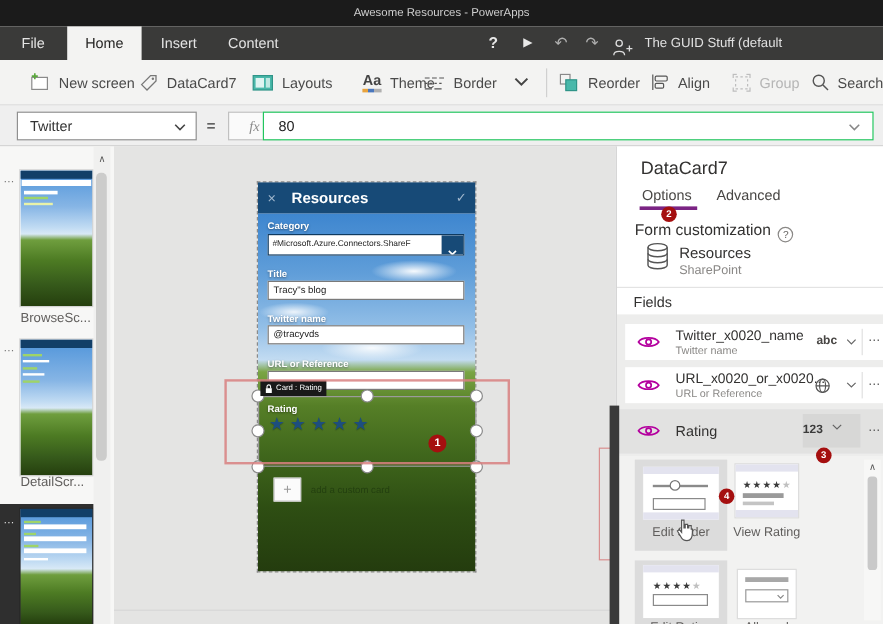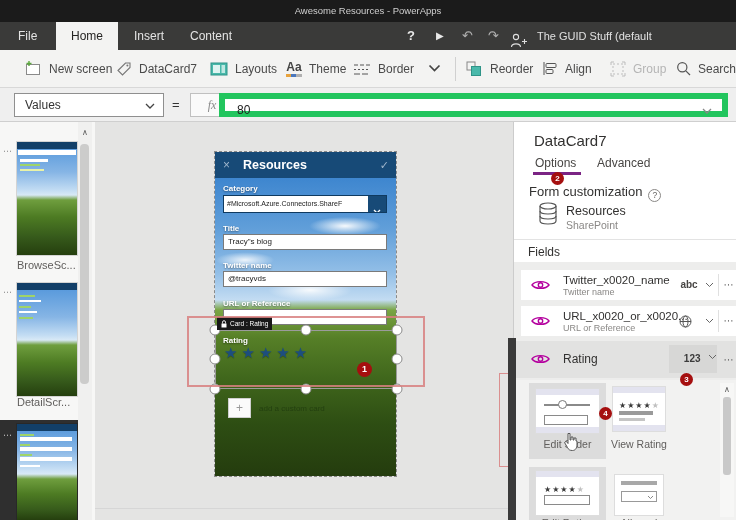--- a/index.html
+++ b/index.html
@@ -14,35 +14,35 @@
   .menu-item.active{background:#f3f3f2;color:#252423;padding:0;text-align:center;}
   .mb-ico{position:absolute;top:0;height:28px;line-height:28px;color:#e8e8e8;}
   .mb-env{position:absolute;left:537px;top:0;width:199px;height:28px;line-height:28px;
           font-size:11px;color:#e0e0e0;white-space:nowrap;overflow:hidden;}
   
   .toolbar{position:absolute;left:0;top:50px;width:736px;height:38px;background:#f3f3f2;
            border-bottom:1px solid #d8d8d8;box-sizing:border-box;}
   .tbtn{position:absolute;top:0;height:37px;display:flex;align-items:center;gap:7px;font-size:12px;color:#4a4a4a;}
   .tbtn.disabled{color:#b5b5b5;text-align:right;}
   .tb-sep{position:absolute;left:455px;top:7px;width:1px;height:24px;background:#d0d0d0;}
-  .aa-wrap{display:flex;flex-direction:column;align-items:center;line-height:1;}
+  .aa-wrap{display:flex;flex-direction:column;align-items:center;line-height:1;margin-left:16px;}
   .aa-glyph{font-size:12px;color:#444;font-weight:bold;}
   .aa-bar{width:16px;height:3px;margin-top:1px;
           background:linear-gradient(90deg,#e8a33d 0 5px,#4a77bd 5px 10px,#b0b0b0 10px 16px);}
   
   .propbar{position:absolute;left:0;top:88px;width:736px;height:34px;background:#efefef;
            border-bottom:1px solid #cfcfcf;box-sizing:border-box;}
   .prop-select{position:absolute;left:14px;top:5px;width:150px;height:24px;background:#fff;
                border:1px solid #8f8f8f;box-sizing:border-box;font-size:12px;color:#333;line-height:22px;padding-left:10px;}
   .prop-select svg{position:absolute;right:8px;top:9px;}
   .prop-eq{position:absolute;left:172px;top:9px;font-size:13px;color:#333;}
   .fx-box{position:absolute;left:190px;top:5px;width:44px;height:24px;background:#fafafa;border:1px solid #c0c0c0;
           box-sizing:border-box;text-align:center;line-height:22px;
           font-family:"Liberation Serif",serif;font-style:italic;font-size:12px;color:#8a8a8a;}
-  .formula{position:absolute;left:219px;top:5px;width:509px;height:24px;background:#fff;border:6px solid #22c55e;
+  .formula{position:absolute;left:219px;top:5px;width:509px;height:24px;background:#fff;border:1px solid #22c55e;
            box-sizing:border-box;font-size:12px;color:#222;line-height:22px;padding-left:12px;}
   .formula svg{position:absolute;right:10px;top:9px;}
   
   .sidebar{position:absolute;left:0;top:122px;width:95px;height:398px;background:#f7f7f6;}
   .sb-ellipsis{position:absolute;left:3px;font-size:9px;color:#777;letter-spacing:1px;}
   .mini{position:absolute;left:17px;width:60px;box-shadow:0 0 0 1px rgba(0,0,0,0.14);overflow:hidden;}
   .mini .mhead{position:absolute;left:0;top:0;width:100%;height:7px;background:#123f68;}
   .mini .bar{position:absolute;height:2px;}
   .sb-label{position:absolute;left:17px;font-size:11px;color:#605e5c;}
   .sb-selstrip{position:absolute;left:0;top:298px;width:78px;height:100px;background:#2f2f2f;}
@@ -219,21 +219,21 @@
       <svg width="15" height="15" viewBox="0 0 15 15">
           <circle cx="6.3" cy="6.3" r="4.6" fill="none" stroke="#555" stroke-width="1.2"></circle>
           <path d="M9.8 9.8 L14 14" stroke="#555" stroke-width="1.2"></path>
         </svg>
       <span>Search</span>
     </div>
   </div>
 
   <div class="propbar">
     <div class="prop-select">
-      <span>Values</span>
+      <span>Twitter</span>
       <svg width="10" height="7" viewBox="0 0 10 7">
           <path d="M1 1 L5 5 L9 1" fill="none" stroke="#444" stroke-width="1.3"></path>
         </svg>
     </div>
     <span class="prop-eq">=</span>
     <div class="fx-box"><span>fx</span></div>
     <div class="formula">
       <span>80</span>
       <svg width="10" height="7" viewBox="0 0 10 7">
           <path d="M1 1 L5 5 L9 1" fill="none" stroke="#888" stroke-width="1.3"></path>
@@ -392,21 +392,21 @@
       <span class="f-vline"></span>
       <span class="f-dots">⋯</span>
     </div>
 
     <div class="frow" style="left:0;top:219px;width:223px;height:37px;background:#e2e2e1">
       <svg class="f-eye" style="left:17px;top:12px" width="19" height="12" viewBox="0 0 19 12">
           <path d="M1 6 C4 1.5 15 1.5 18 6 C15 10.5 4 10.5 1 6 Z" fill="none" stroke="#b4009e" stroke-width="1.4"></path>
           <circle cx="9.5" cy="6" r="2.2" fill="none" stroke="#b4009e" stroke-width="1.4"></circle>
         </svg>
       <span class="f-name" style="left:49px;top:0;line-height:37px;font-size:12px">Rating</span>
-      <span style="position:absolute;left:155px;top:4px;width:48px;height:28px;background:#d7d7d6;text-align:right">
+      <span style="position:absolute;left:155px;top:4px;width:48px;height:28px;background:#d7d7d6;text-align:left">
         <span style="font-size:10px;font-weight:bold;color:#3b3b3b;line-height:28px">123</span>
         <svg style="vertical-align:2px;margin-left:3px" width="9" height="6" viewBox="0 0 9 6">
             <path d="M1 1 L4.5 4.5 L8 1" fill="none" stroke="#666"></path>
           </svg>
       </span>
       <span class="f-dots" style="left:207px;line-height:37px">⋯</span>
     </div>
 
     <div class="p-gallery">
       <div class="gcell" style="left:15px;top:3px;width:77px;height:76px"></div>

